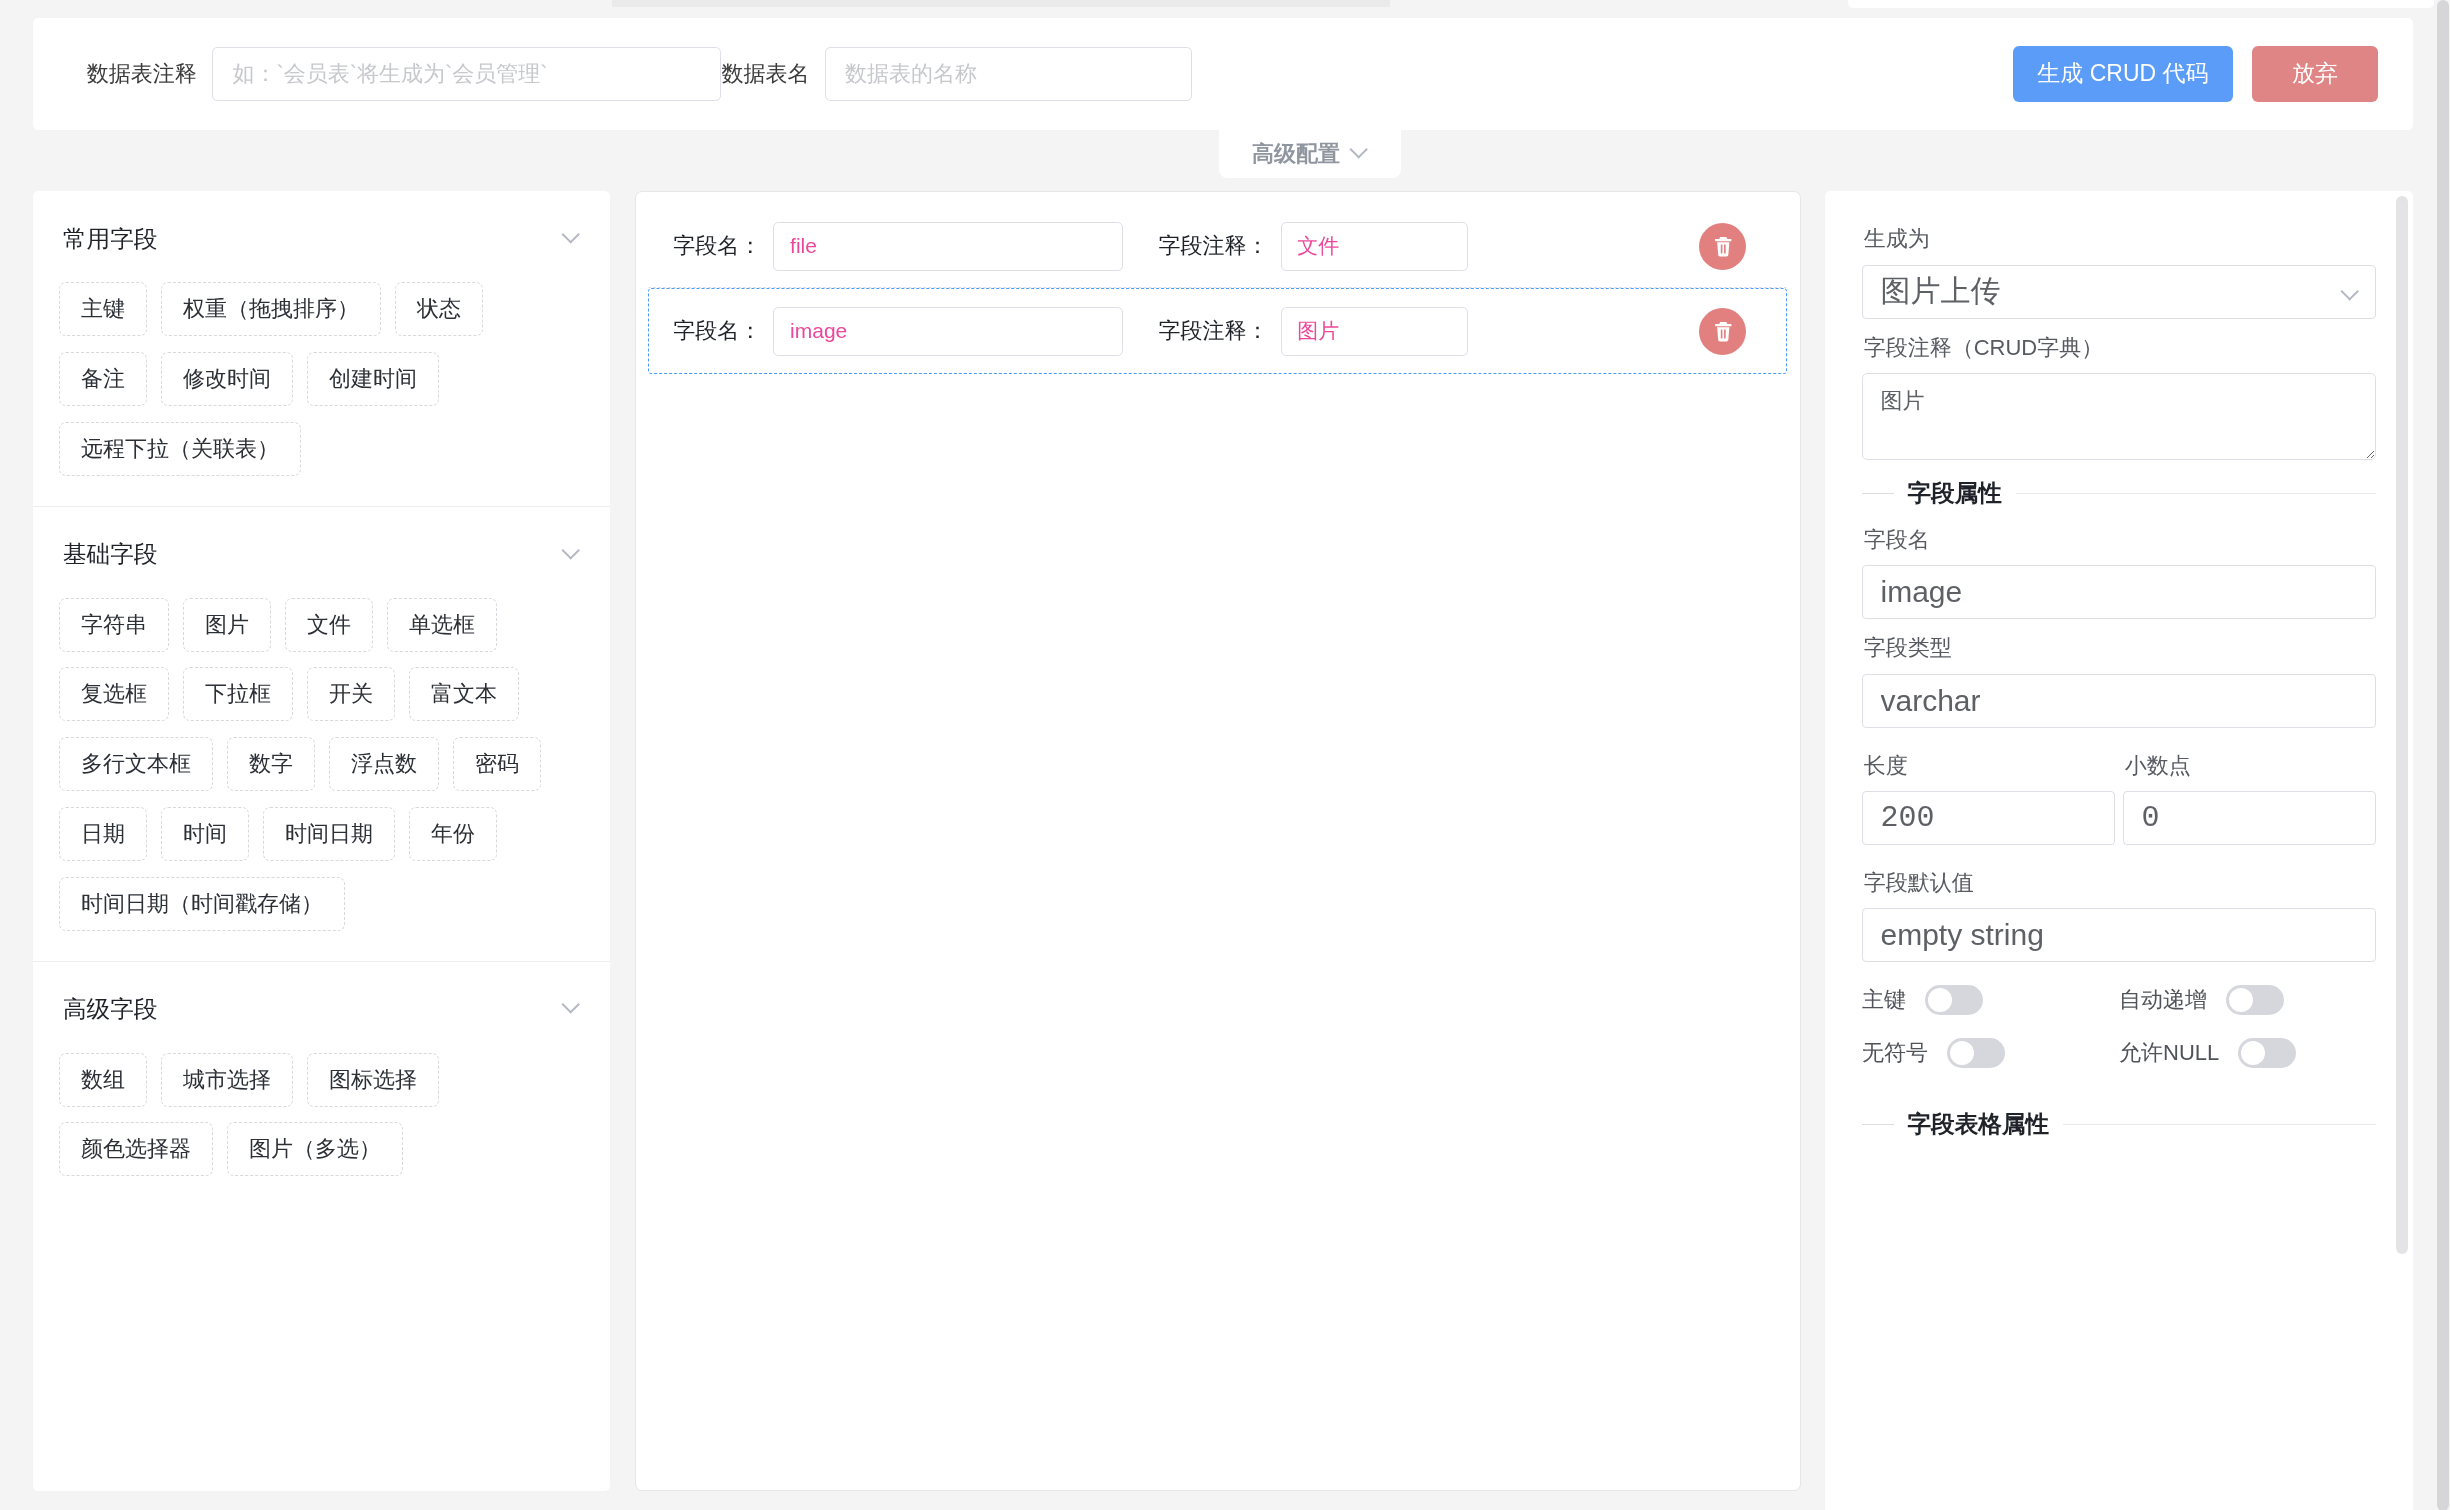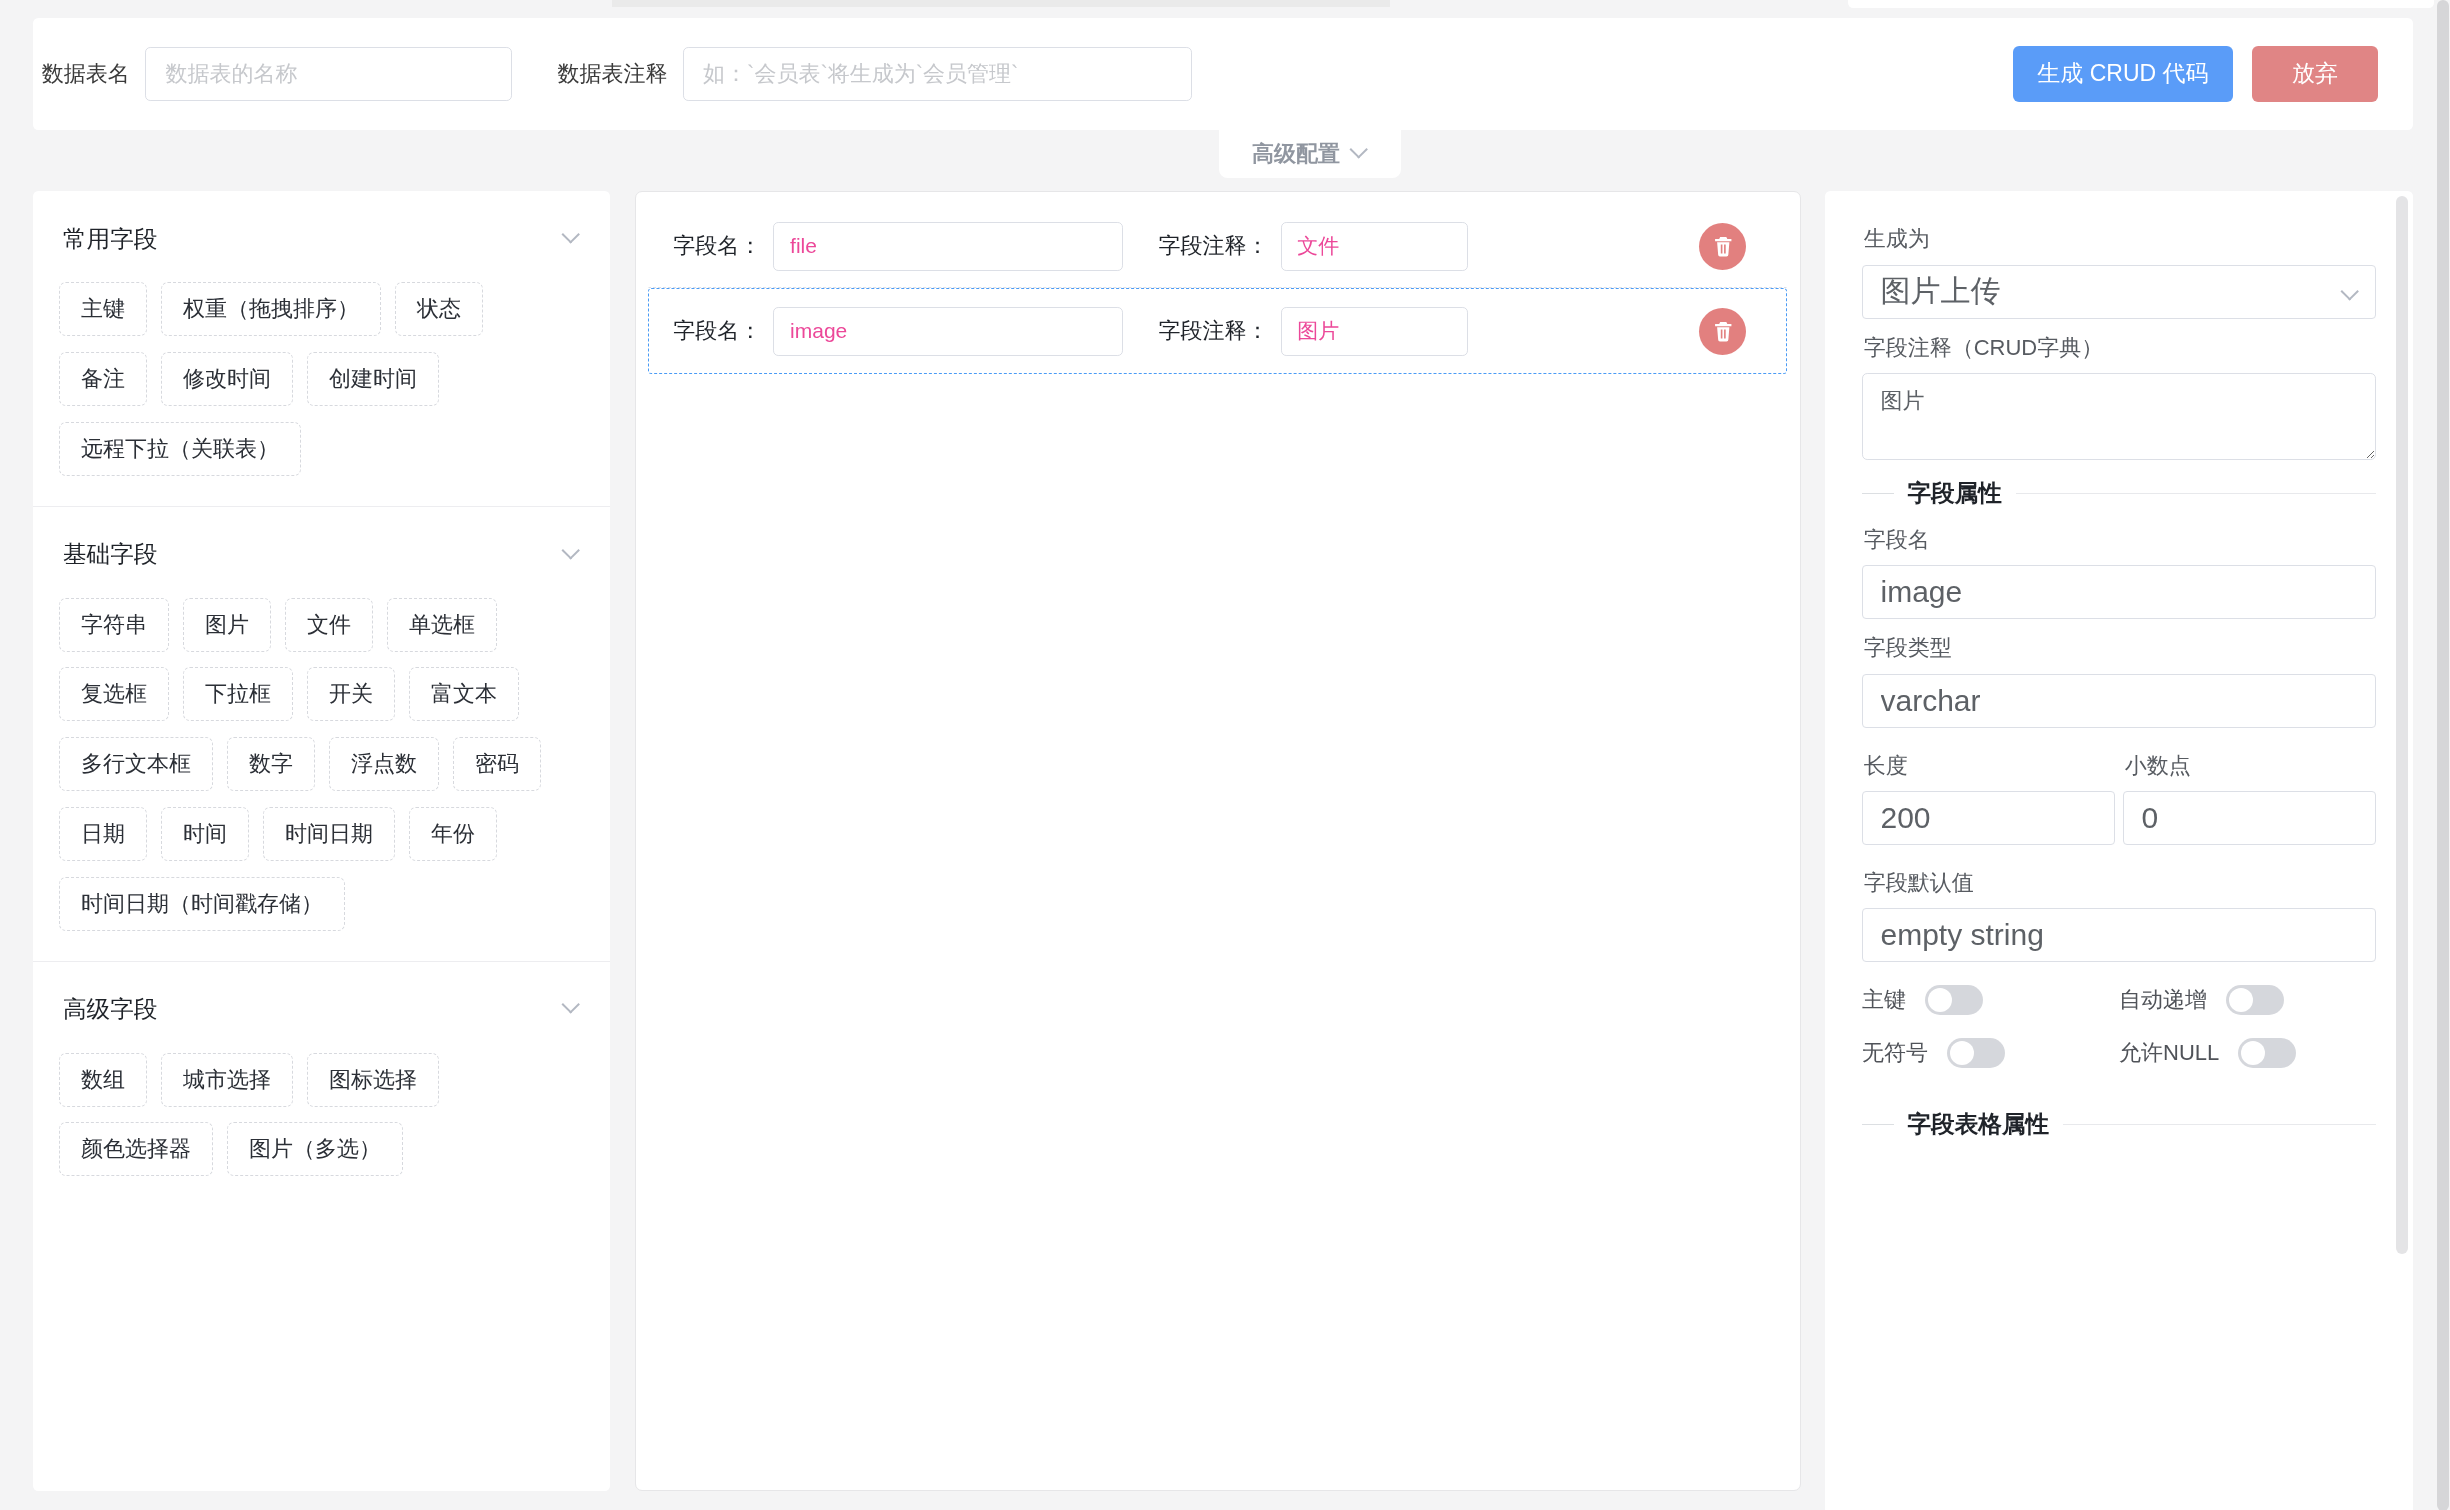--- a/index.html
+++ b/index.html
@@ -243,21 +243,21 @@
     border: 0.9px solid #dcdfe6;
     border-radius: 5.2px;
     background: #fff;
     font-size: 22px;
     color: #5d6166;
     padding: 12.2px 17.5px;
     outline: none;
     resize: vertical;
     font-family: inherit;
   }
-  .row2 { display: flex; gap: 8px; }
+  .row2 { display: flex; gap: 8px; font-family: Liberation Mono, monospace; }
   .row2 > .fld { flex: 1 1 0; margin-bottom: 14px; }
 
   .switch-row {
     display: flex; align-items: center;
     margin: 23px 0 0 0;
   }
   .switch-cell {
     flex: 1 1 0;
     display: flex; align-items: center; gap: 19px;
   }
@@ -304,28 +304,28 @@
 <body>
 
 <div class="app">
 
   <div class="top-sliver"></div>
   <div class="top-sliver-r"></div>
 
   <div class="header-card">
     <div class="header-inner">
 
+      <div class="hfield second">
+        <span class="hlabel">数据表注释</span>
+        <input id="tableCommentInput" class="hinput" type="text" placeholder="如：`会员表`将生成为`会员管理`" style="">
+      </div>
+
       <div class="hfield">
         <span class="hlabel">数据表名</span>
         <input id="tableNameInput" class="hinput" type="text" placeholder="数据表的名称" style="">
-      </div>
-
-      <div class="hfield second">
-        <span class="hlabel">数据表注释</span>
-        <input id="tableCommentInput" class="hinput" type="text" placeholder="如：`会员表`将生成为`会员管理`" style="">
       </div>
 
       <div class="header-actions">
         <button class="btn btn-primary">生成 CRUD 代码</button>
         <button class="btn btn-danger">放弃</button>
       </div>
 
     </div>
   </div>
 

